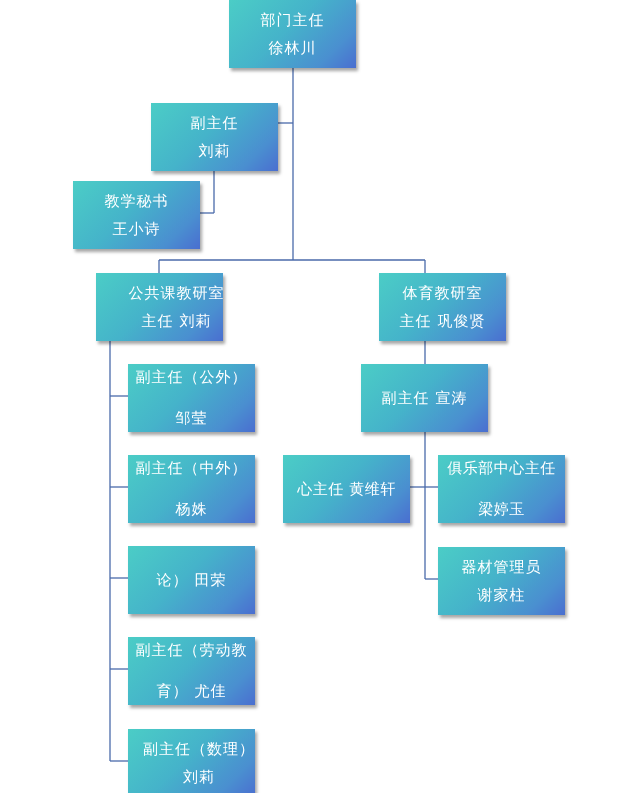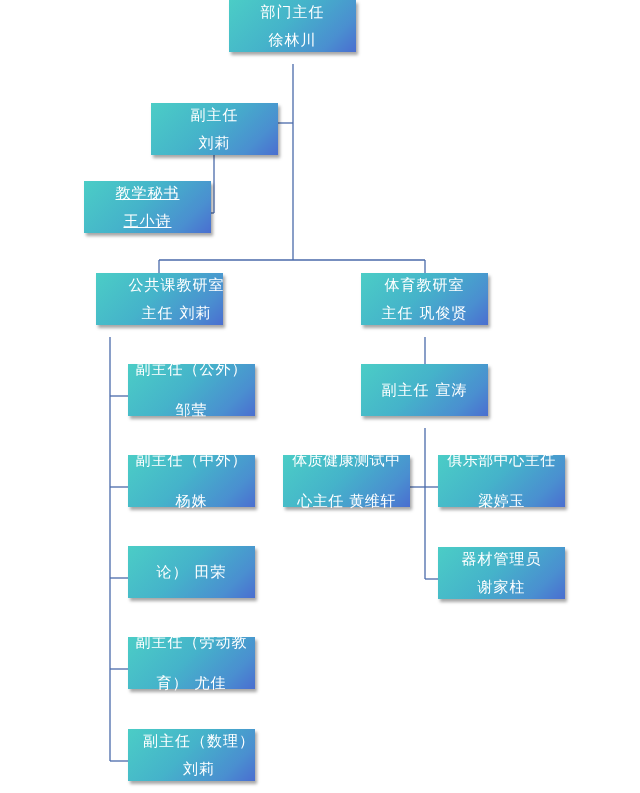--- a/index.html
+++ b/index.html
@@ -1,21 +1,21 @@
 <!DOCTYPE html>
 <html><head>
 <meta charset="utf-8">
 <style>
   html, body { margin: 0; padding: 0; background: #ffffff; }
   body { width: 640px; height: 793px; position: relative; overflow: hidden;
          font-family: "DejaVu Sans", "Liberation Sans", sans-serif; }
   #lines { position: absolute; left: 0; top: 0; width: 640px; height: 793px; }
   #lines line { stroke: #4a6aaa; stroke-width: 1.3; }
   .node {
-    position: absolute; width: 127px; height: 52px;
+    position: absolute; width: 127px; height: 68px;
     background: linear-gradient(135deg, #4bcdc6 0%, #45b3ca 45%, #4a8fd0 80%, #4a6ed0 100%);
     box-shadow: 2px 3px 3px rgba(0,0,0,0.35);
     color: #ffffff; display: flex; flex-direction: column;
     align-items: center; justify-content: center; text-align: right;
     font-size: 15px; line-height: 22px; letter-spacing: 1px; box-sizing: border-box;
     padding: 0 2px;
   }
   .node .l1, .node .l2 { display: block; white-space: nowrap; }
   .node.tight { line-height: 21px; gap: 20px; }
   .node.gap .l1 { margin-bottom: 6px; }
@@ -53,31 +53,31 @@
 <div class="node gap" style="left:229px; top:0px;">
   <span class="l1">部门主任</span>
   <span class="l2">徐林川</span>
 </div>
 
 <div class="node gap" style="left:151px; top:91px;margin-top:12px;">
   <span class="l1">副主任</span>
   <span class="l2">刘莉</span>
 </div>
 
-<div class="node gap" style="left:84px; top:181px;text-decoration:underline;">
+<div class="node gap" style="left:73px; top:181px;">
   <span class="l1">教学秘书</span>
   <span class="l2">王小诗</span>
 </div>
 
 <div class="node gap" style="left:96px; top:273px;padding-left:36px;">
   <span class="l1">公共课教研室</span>
   <span class="l2">主任  刘莉</span>
 </div>
 
-<div class="node gap" style="left:361px; top:273px;">
+<div class="node gap" style="left:379px; top:273px;">
   <span class="l1">体育教研室</span>
   <span class="l2">主任  巩俊贤</span>
 </div>
 
 <div class="node tight" style="left:128px; top:364px;">
   <span class="l1">副主任（公外）</span>
   <span class="l2">邹莹</span>
 </div>
 
 <div class="node tight" style="left:128px; top:455px;">
@@ -97,21 +97,20 @@
 <div class="node gap" style="left:128px; top:729px;padding-left:17px;">
   <span class="l1">副主任（数理）</span>
   <span class="l2">刘莉</span>
 </div>
 
 <div class="node" style="left:361px; top:364px;">
   <span class="l1">副主任  宣涛</span>
 </div>
 
 <div class="node tight" style="left:283px; top:455px; letter-spacing:0.5px;">
-  <span class="l1">体质健康测试中</span>
   <span class="l2">心主任  黄维轩</span>
 </div>
 
 <div class="node tight" style="left:438px; top:455px; letter-spacing:0.5px;">
   <span class="l1">俱乐部中心主任</span>
   <span class="l2">梁婷玉</span>
 </div>
 
 <div class="node gap" style="left:438px; top:547px;">
   <span class="l1">器材管理员</span>

